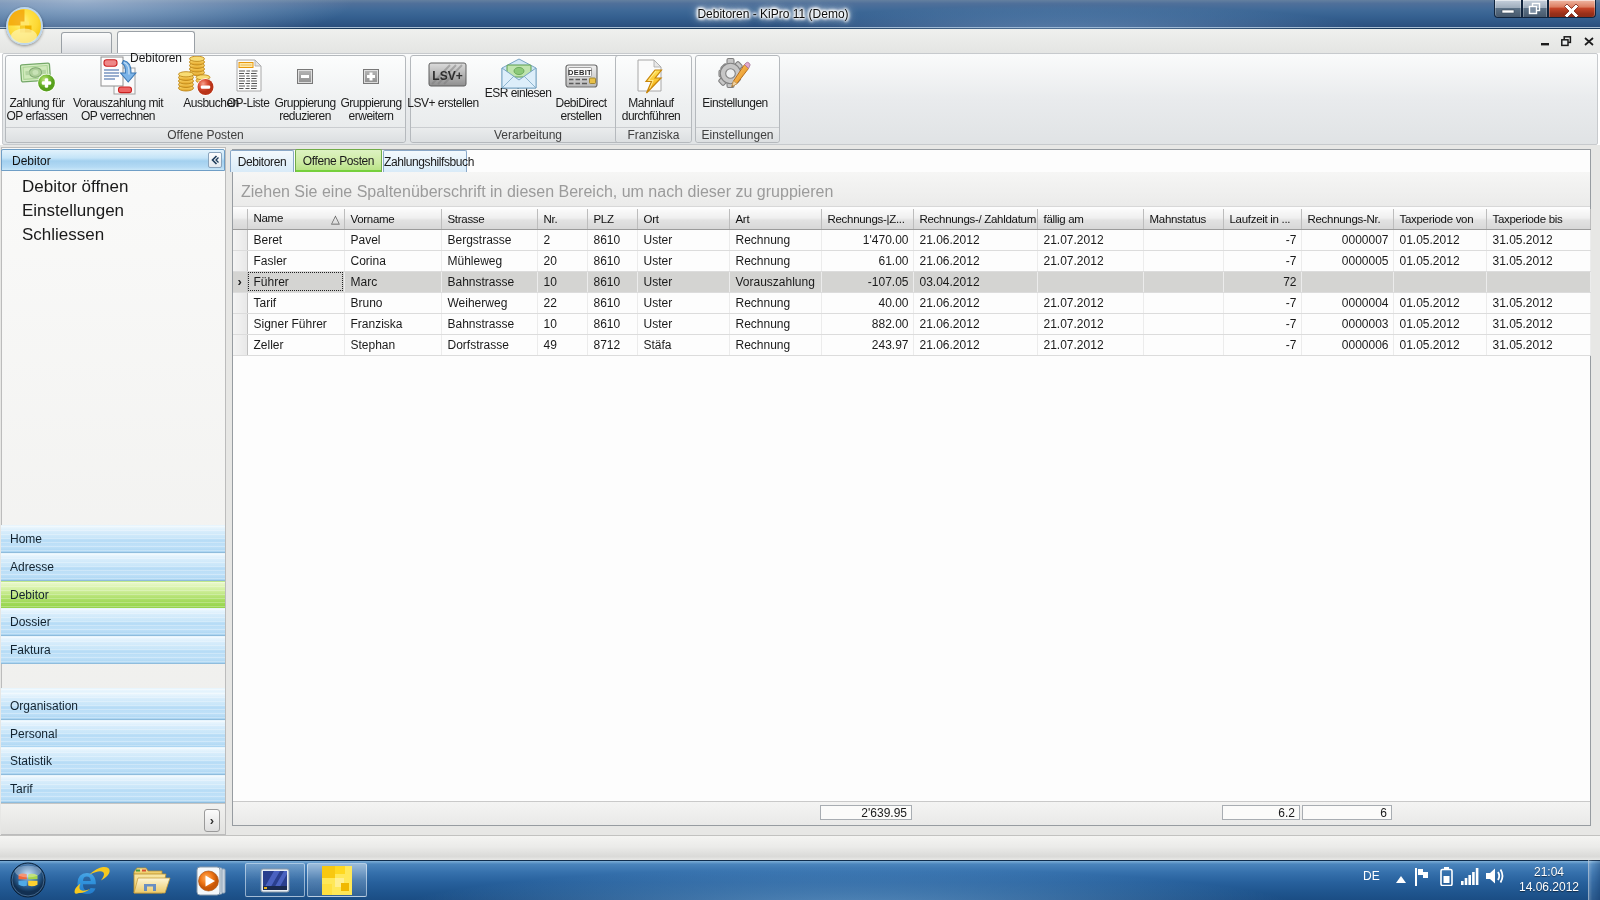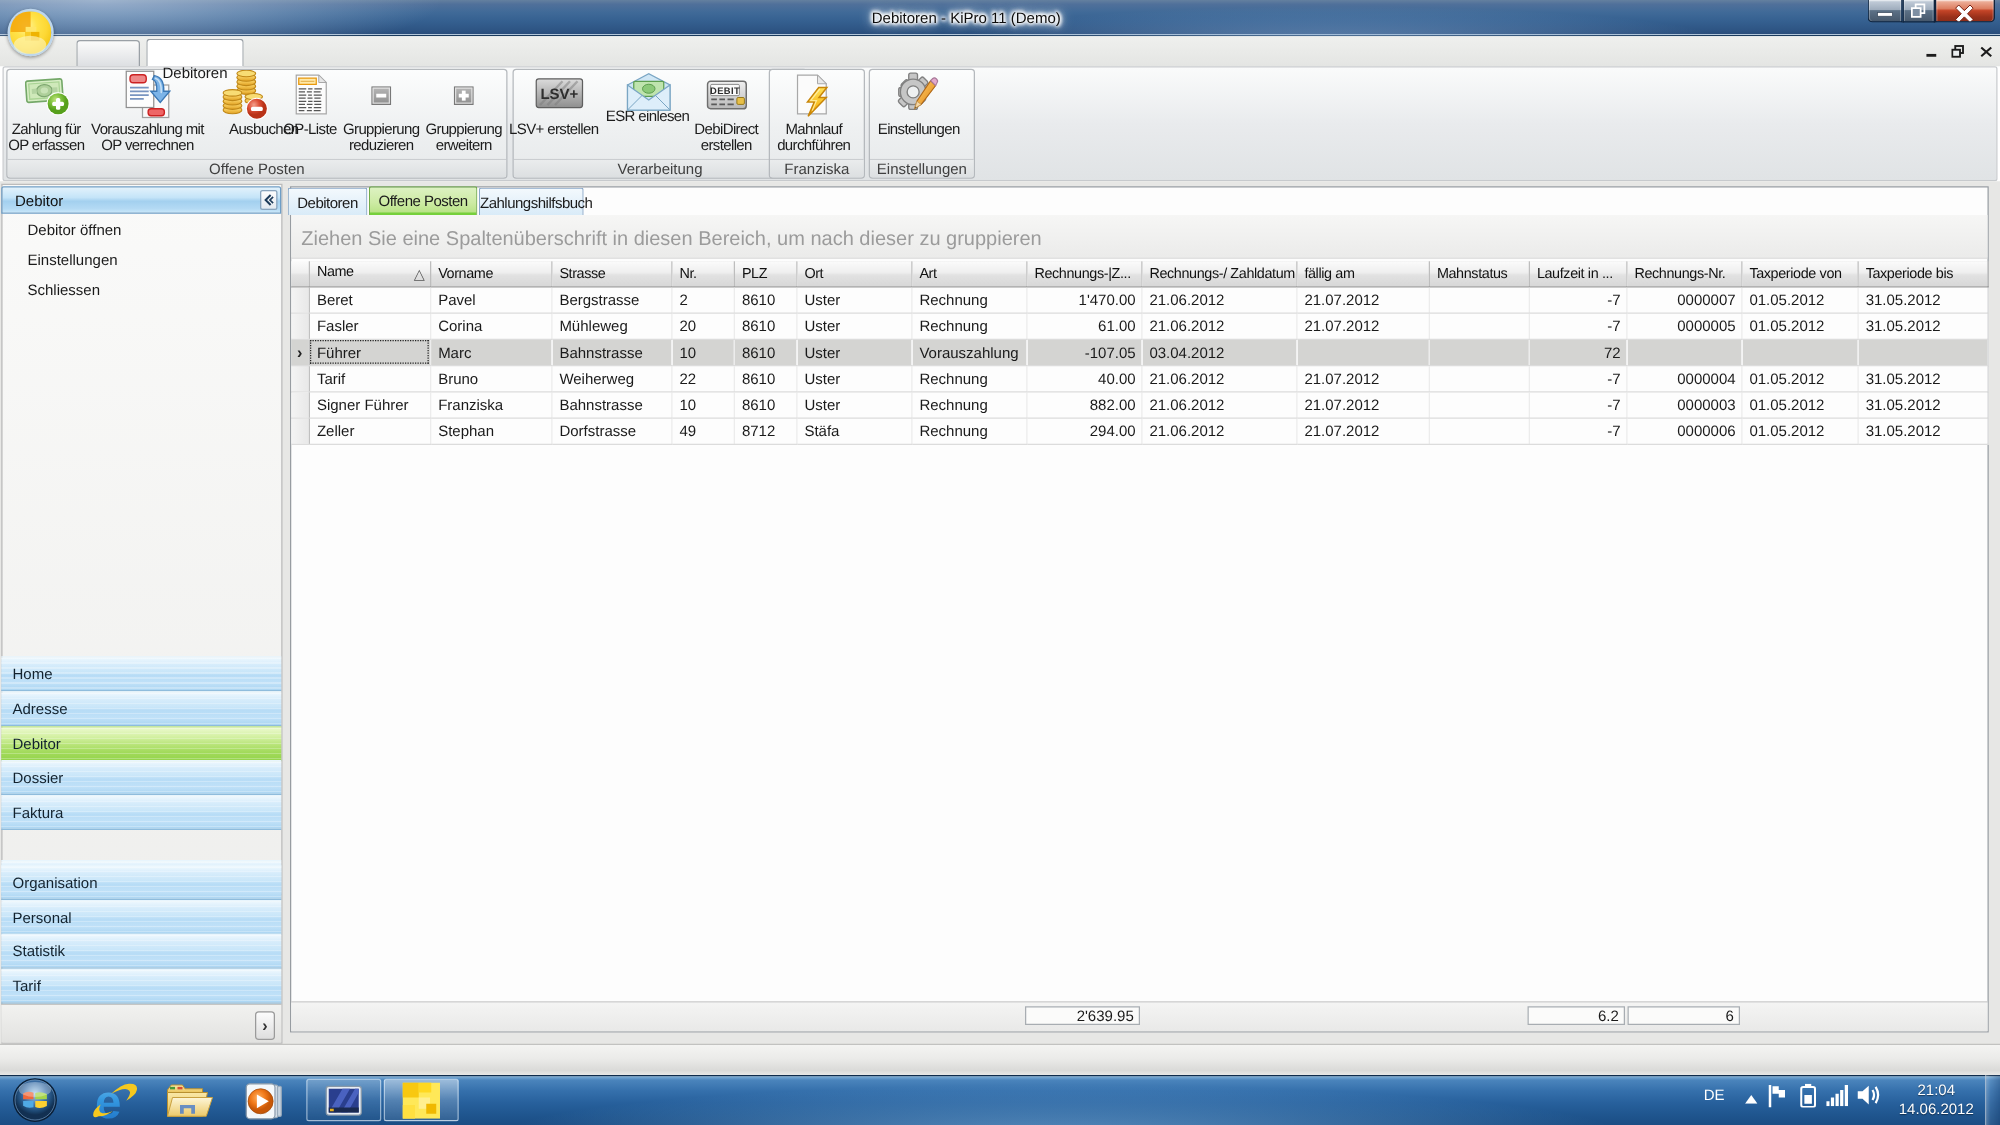--- a/index.html
+++ b/index.html
@@ -17,21 +17,21 @@
 #tab-deb{left:117px;width:78px;background:#fff;height:22px;top:31px;z-index:5}
 #ribbon{left:2px;top:53px;width:1596px;height:92px;background:linear-gradient(to bottom,#fafbfb,#e9ebed 50%,#e0e3e5);border:1px solid #c7cacd;border-radius:2px}
 .rgroup{top:55px;height:88px;background:linear-gradient(to bottom,#fcfdfd,#eef0f1 55%,#e6e9ea);border:1px solid #b5b9bd;border-radius:3px}
 .rglabel{position:absolute;left:0;bottom:0;width:100%;height:15px;background:linear-gradient(to bottom,#eaeced,#dcdfe1);border-top:1px solid #cacdd0;border-radius:0 0 3px 3px;text-align:center;color:#3f3f3f;font-size:12px;line-height:14px}
 .rbt{position:absolute;text-align:center;font-size:12px;line-height:13px;color:#1c1c1c;white-space:nowrap;letter-spacing:-0.5px}
 #workspace{left:0;top:145px;width:1600px;height:715px;background:#e7e7e5}
 #sidebar{left:1px;top:147px;width:225px;height:688px;background:linear-gradient(to bottom,#fafaf9,#ededeb);border:1px solid #bcbcbc}
 #sb-head{left:1px;top:149px;width:224px;height:22px;background:linear-gradient(to bottom,#e2f2fc 0%,#c4e4f8 40%,#a3d0ef 55%,#b4daf4 85%,#c9e7f9 100%);border:1px solid #6f9ec6;border-radius:2px 2px 0 0}
 #sb-head span{position:absolute;left:10px;top:4px;font-size:12px;color:#111}
 #sb-collapse{left:208px;top:152px;width:14px;height:16px;background:linear-gradient(to bottom,#fdfdfd,#e3e9ef);border:1px solid #8aa4bc;border-radius:2px;text-align:center;line-height:14px;font-size:10px;color:#1a3c5c;font-weight:bold}
-.sb-item{left:22px;width:190px;font-size:12px;color:#1a1a1a}
+.sb-item{left:22px;width:190px;font-size:17px;color:#1a1a1a}
 .nav{left:1px;width:224px;height:28px;background:repeating-linear-gradient(to bottom,rgba(255,255,255,.28) 0 1px,rgba(255,255,255,0) 1px 4px),linear-gradient(to bottom,#eef8fe 0%,#d6ecfb 22%,#c9e6f9 45%,#b7dcf6 55%,#c0e1f8 78%,#abd5f2 100%);border-top:1px solid #e8f5fd;border-bottom:1px solid #8fbcdc;font-size:12px;color:#12222e;line-height:27px;padding-left:9px}
 .nav.sel{background:repeating-linear-gradient(to bottom,rgba(255,255,255,.25) 0 1px,rgba(255,255,255,0) 1px 4px),linear-gradient(to bottom,#ecf9ce 0%,#d2f0a0 30%,#b6e376 55%,#a3db5c 75%,#95d44c 100%);border-top:1px solid #bfe88a;border-bottom:1px solid #6fae3a}
 #sb-bottom{left:1px;top:803px;width:224px;height:31px;background:linear-gradient(to bottom,#f2f2f0,#e2e2e0);border-top:1px solid #c6c6c4}
 #sb-expand{left:204px;top:809px;width:16px;height:23px;background:linear-gradient(to bottom,#fcfcfc,#dedede);border:1px solid #9a9a9a;border-radius:3px;text-align:center;line-height:21px;font-weight:bold;color:#333;font-size:13px}
 #mainpanel{left:232px;top:149px;width:1359px;height:677px;background:#fdfdfd;border:1px solid #979ca1}
 .ctab{top:150px;height:22px;border:1px solid #8aa8c8;border-bottom:none;border-radius:2px 2px 0 0;text-align:center;padding-top:4px;font-size:12px;z-index:6;letter-spacing:-0.4px;white-space:nowrap}
 #ct1{left:230px;width:64px;background:linear-gradient(to bottom,#f3f9fd,#d9ebf8)}
 #ct2{left:295px;width:87px;background:linear-gradient(to bottom,#ddf2c2 0%,#cdeba4 55%,#b4e180 100%);border-color:#71ab49;top:149px;height:23px;z-index:7;box-shadow:inset 0 -2px 0 #76d03c}
 #ct3{left:383px;width:84px;background:linear-gradient(to bottom,#f3f9fd,#d9ebf8)}
 #hintbar{left:233px;top:172px;width:1357px;height:35px;background:linear-gradient(to bottom,#f6f6f5,#ebebea);border-bottom:1px solid #d8d8d8}
@@ -442,21 +442,21 @@
         </tr>
 <tr>
           <td class="ind"></td>
           <td>Zeller</td>
           <td>Stephan</td>
           <td>Dorfstrasse</td>
           <td>49</td>
           <td>8712</td>
           <td>Stäfa</td>
           <td>Rechnung</td>
-          <td class="num">294.00</td>
+          <td class="num">243.97</td>
           <td>21.06.2012</td>
           <td>21.07.2012</td>
           <td></td>
           <td class="num">-7</td>
           <td class="num">0000006</td>
           <td>01.05.2012</td>
           <td>31.05.2012</td>
         </tr>
 </tbody>
     </table>

